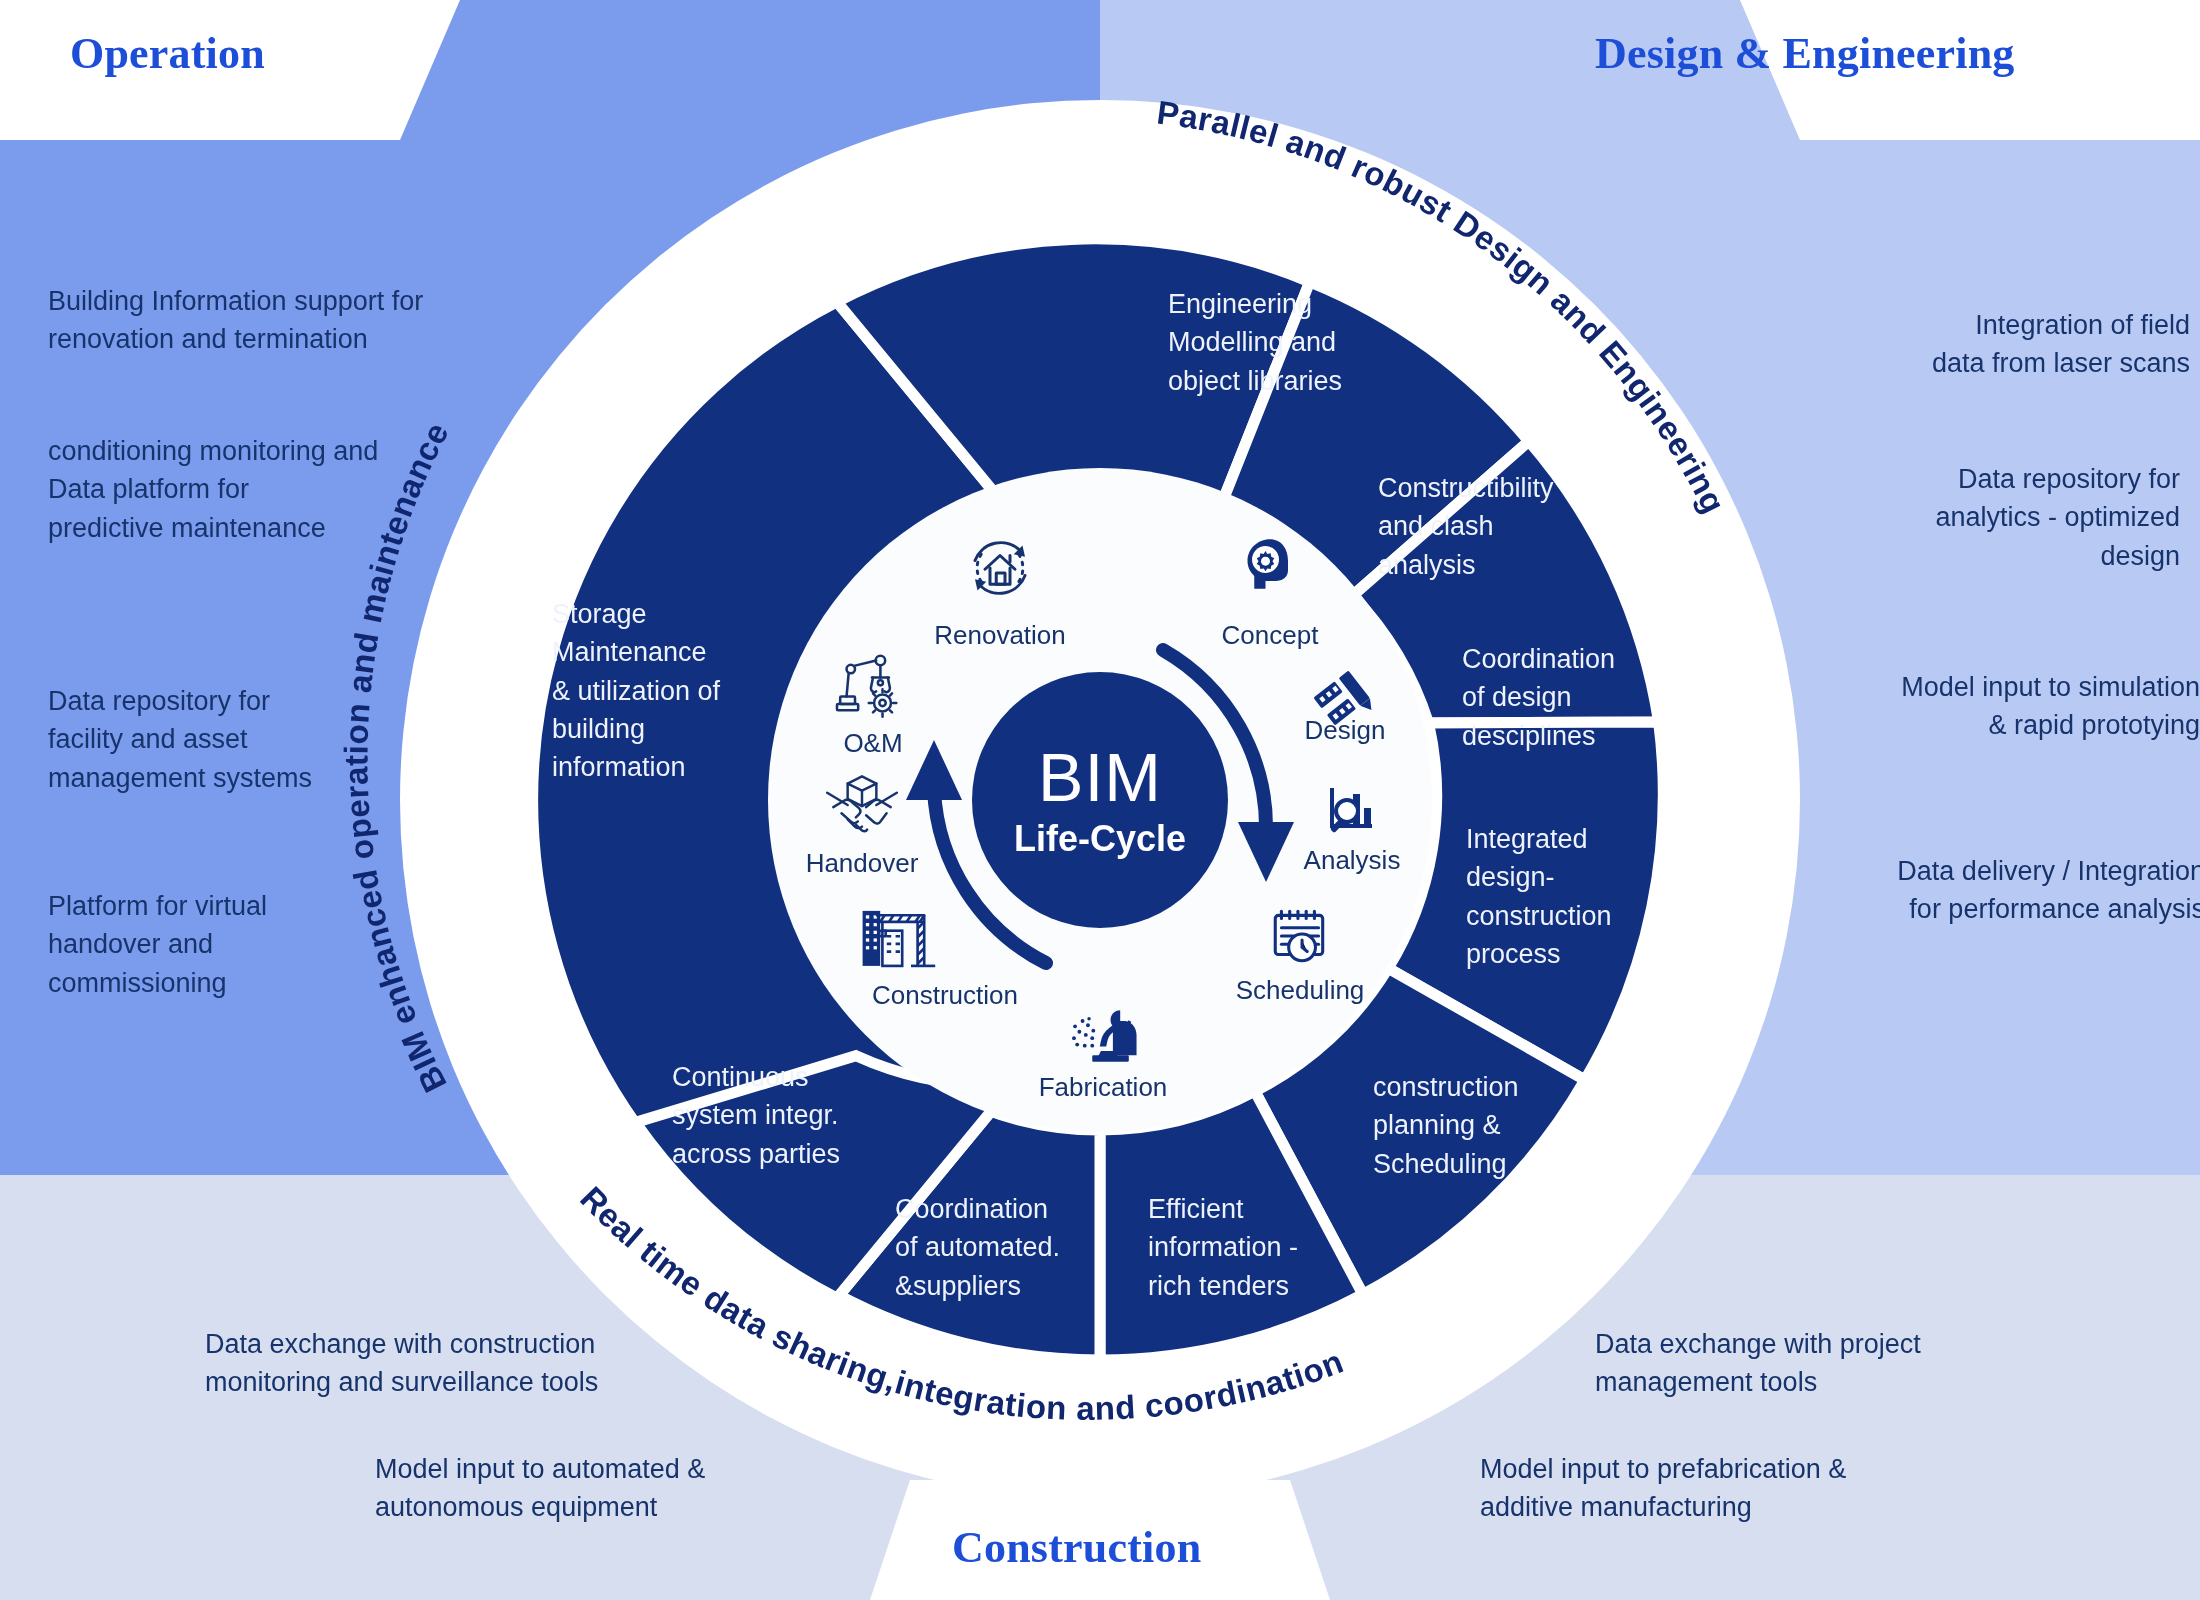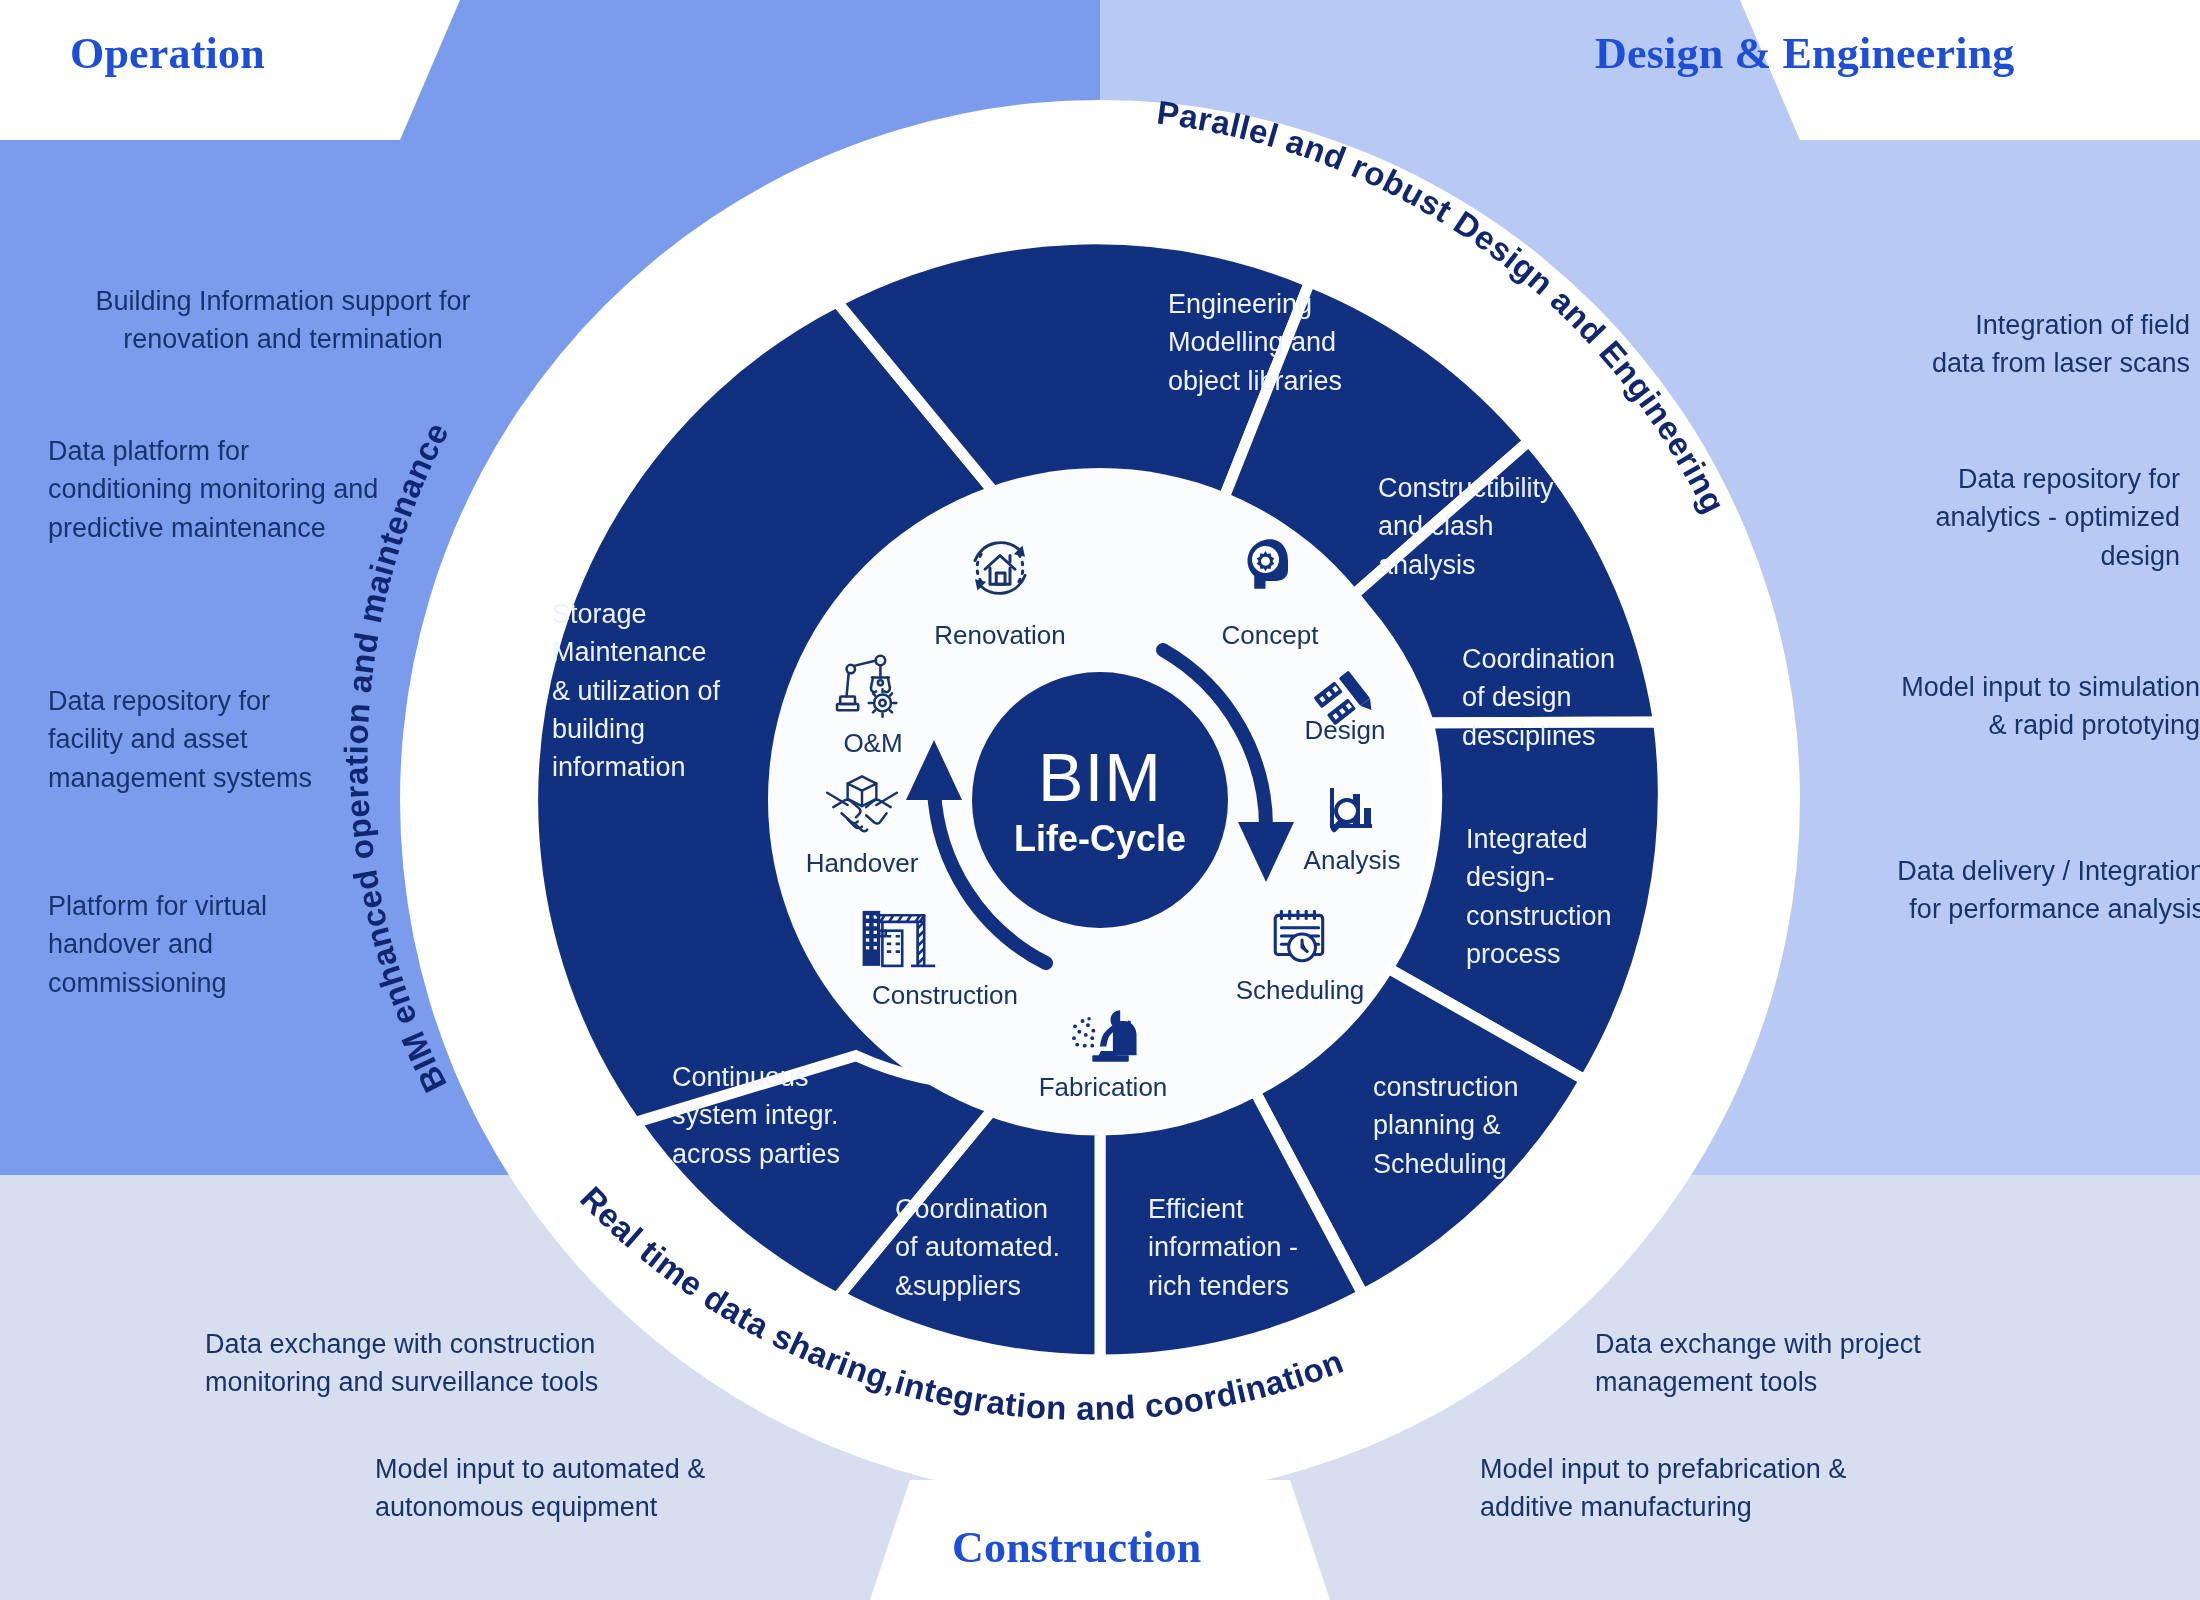--- a/index.html
+++ b/index.html
@@ -121,27 +121,27 @@
     </text>
     <text font-family="Liberation Sans, sans-serif" font-size="33" font-weight="bold" fill="#10266e" letter-spacing="0.5">
       <textPath href="#arcConstruct" startOffset="2%" id="tp-co">Real time data sharing,integration and coordination</textPath>
     </text>
   </svg>
 
   <div class="banner" style="left:70px;top:28px;">Operation</div>
   <div class="banner" style="left:1595px;top:28px;">Design &amp; Engineering</div>
   <div class="banner" style="left:952px;top:1522px;">Construction</div>
 
-  <div class="htxt left" style="left:48px;top:282px;width:470px;text-align:center;">
+  <div class="htxt left" style="left:48px;top:282px;width:470px;">
     <div>Building Information support for</div>
     <div>renovation and termination</div>
   </div>
   <div class="htxt left" style="left:48px;top:432px;width:430px;">
+    <div>conditioning monitoring and</div>
     <div>Data platform for</div>
-    <div>conditioning monitoring and</div>
     <div>predictive maintenance</div>
   </div>
   <div class="htxt left" style="left:48px;top:682px;width:400px;">
     <div>Data repository for</div>
     <div>facility and asset</div>
     <div>management systems</div>
   </div>
   <div class="htxt left" style="left:48px;top:887px;width:380px;">
     <div>Platform for virtual</div>
     <div>handover and</div>

